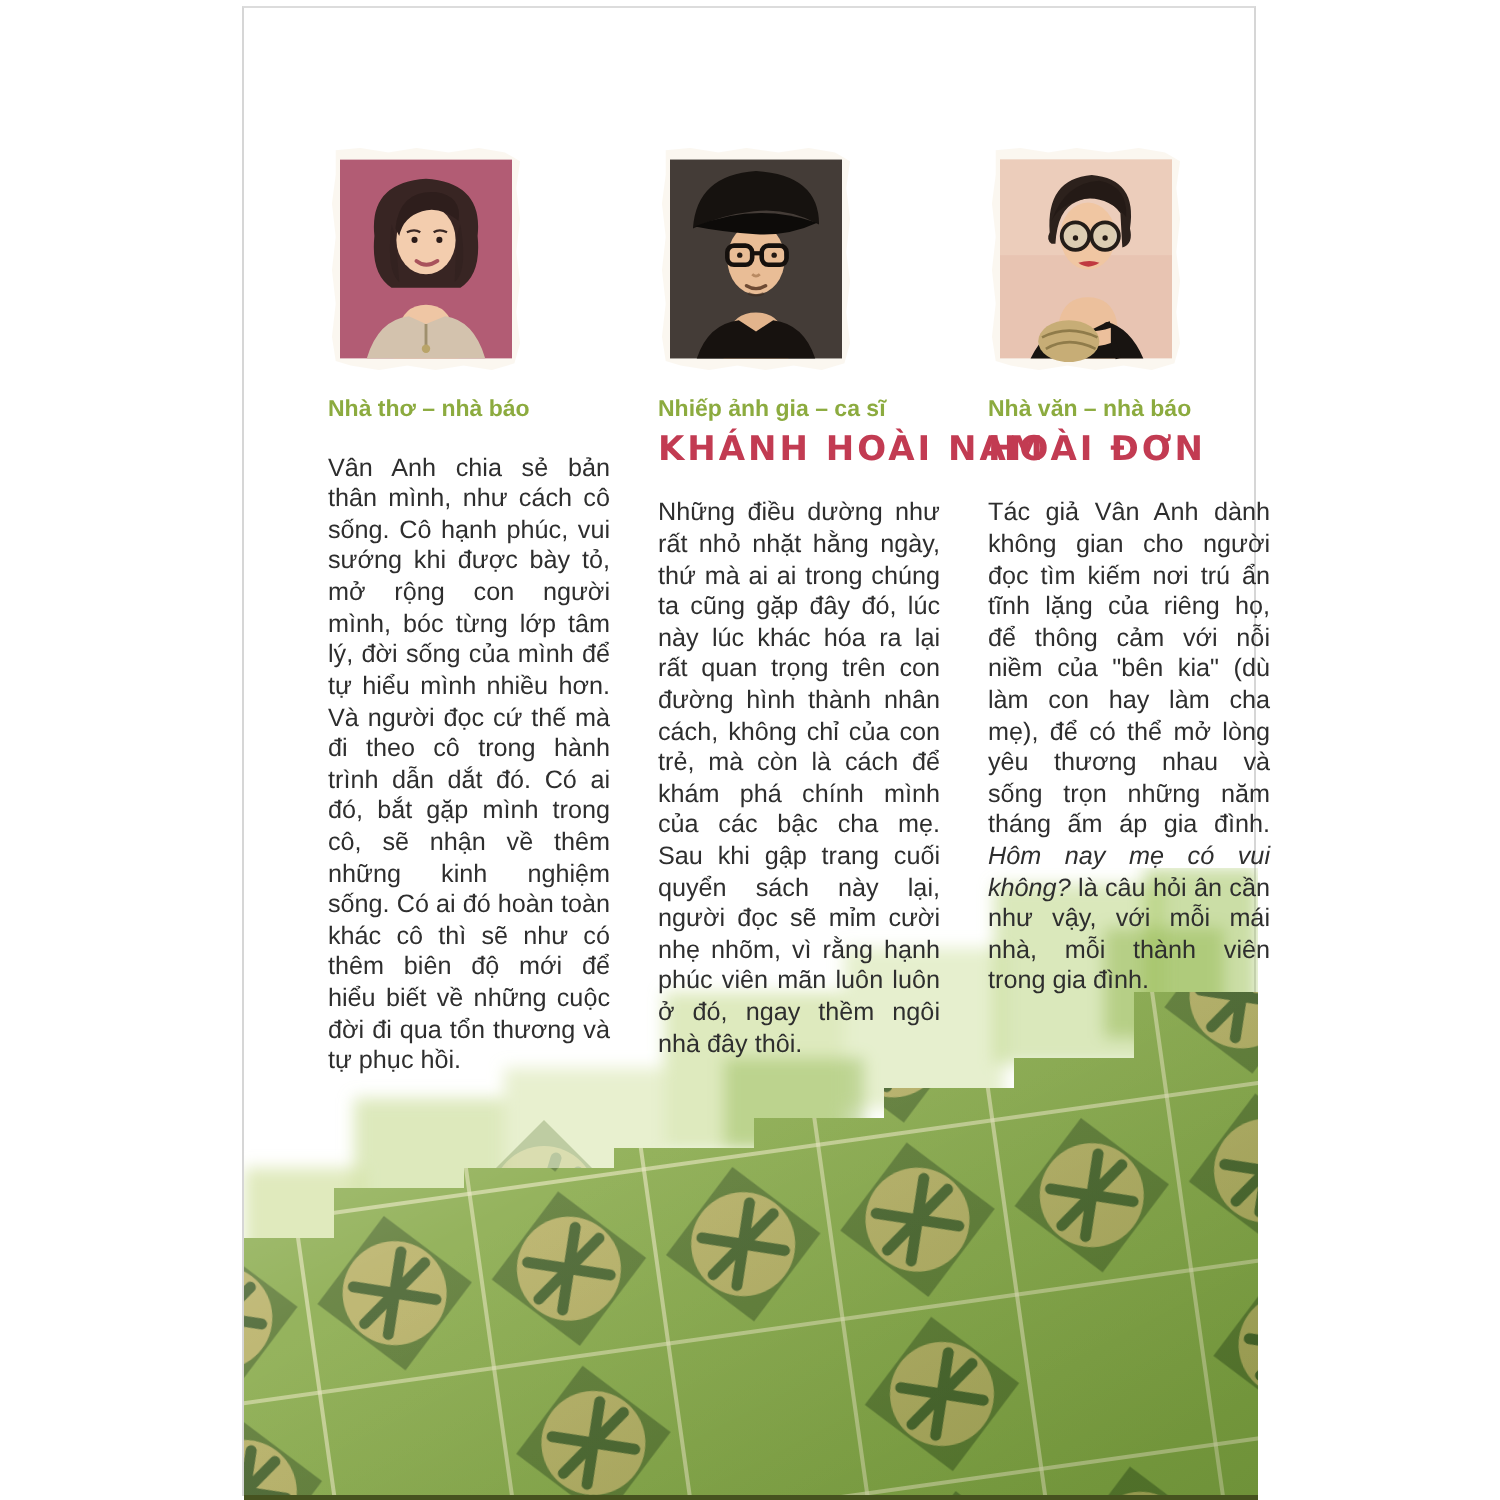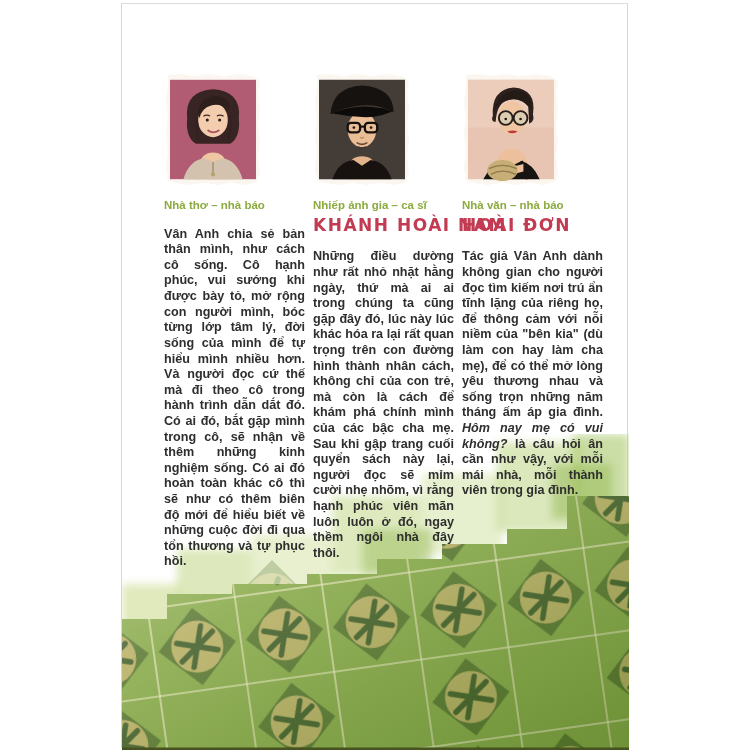--- a/index.html
+++ b/index.html
@@ -1,32 +1,32 @@
 <!DOCTYPE html>
 <html><head>
 <meta charset="utf-8">
 <style>
   html,body{margin:0;padding:0;background:#fff;}
   .canvas{position:relative;width:750px;height:750px;background:#fff;overflow:hidden;
           font-family:"Liberation Sans","DejaVu Sans",sans-serif;}
   .page{position:absolute;left:121px;top:3px;width:507px;height:745px;background:#fff;
         border-top:1px solid #dcdcdc;border-left:1px solid #d6d6d6;border-right:1px solid #d6d6d6;
         box-sizing:border-box;}
-  .columns{position:absolute;left:42px;top:70px;width:438px;display:flex;gap:8px;z-index:2;}
+  .columns{position:absolute;left:42px;top:70px;width:438px;display:flex;gap:24px;z-index:2;}
   .col{width:141px;display:flex;flex-direction:column;align-items:flex-start;}
   .photo-frame{width:94px;height:111px;background:#fbf7f0;padding:4px;box-sizing:border-box;
                margin-left:2px;
                filter:drop-shadow(0 1px 1px rgba(0,0,0,.25));
                clip-path:polygon(2% 1%,15% 0%,30% 2%,45% 0%,62% 2%,78% 0%,92% 2%,100% 6%,98% 18%,100% 32%,98% 47%,100% 60%,98% 74%,100% 88%,97% 97%,85% 100%,70% 98%,55% 100%,40% 98%,25% 100%,10% 98%,2% 96%,0% 85%,2% 70%,0% 55%,2% 40%,0% 25%,2% 12%);}
   .photo-frame svg{width:100%;height:100%;display:block;}
   .role{margin-top:14px;font-size:11.5px;font-weight:700;color:#8cab3f;line-height:1.1;}
   .name{margin-top:4px;font-size:17px;font-weight:700;color:#c23b52;letter-spacing:1.5px;
         white-space:nowrap;line-height:1.1;font-family:"DejaVu Sans","Liberation Sans",sans-serif;}
   .bio{margin-top:15px;font-size:12.6px;line-height:1.24;color:#2e2e2e;text-align:justify;
-       width:141px;font-weight:bold;}
+       width:141px;}
   .bio .book-title{font-style:italic;}
   .green-area{position:absolute;left:0;top:430px;width:507px;height:320px;z-index:1;}
 </style>
 </head>
 <body>
 
 <div class="canvas">
   <div class="page">
 
     <svg class="green-area" viewBox="0 0 507 320" preserveAspectRatio="none" aria-hidden="true">

